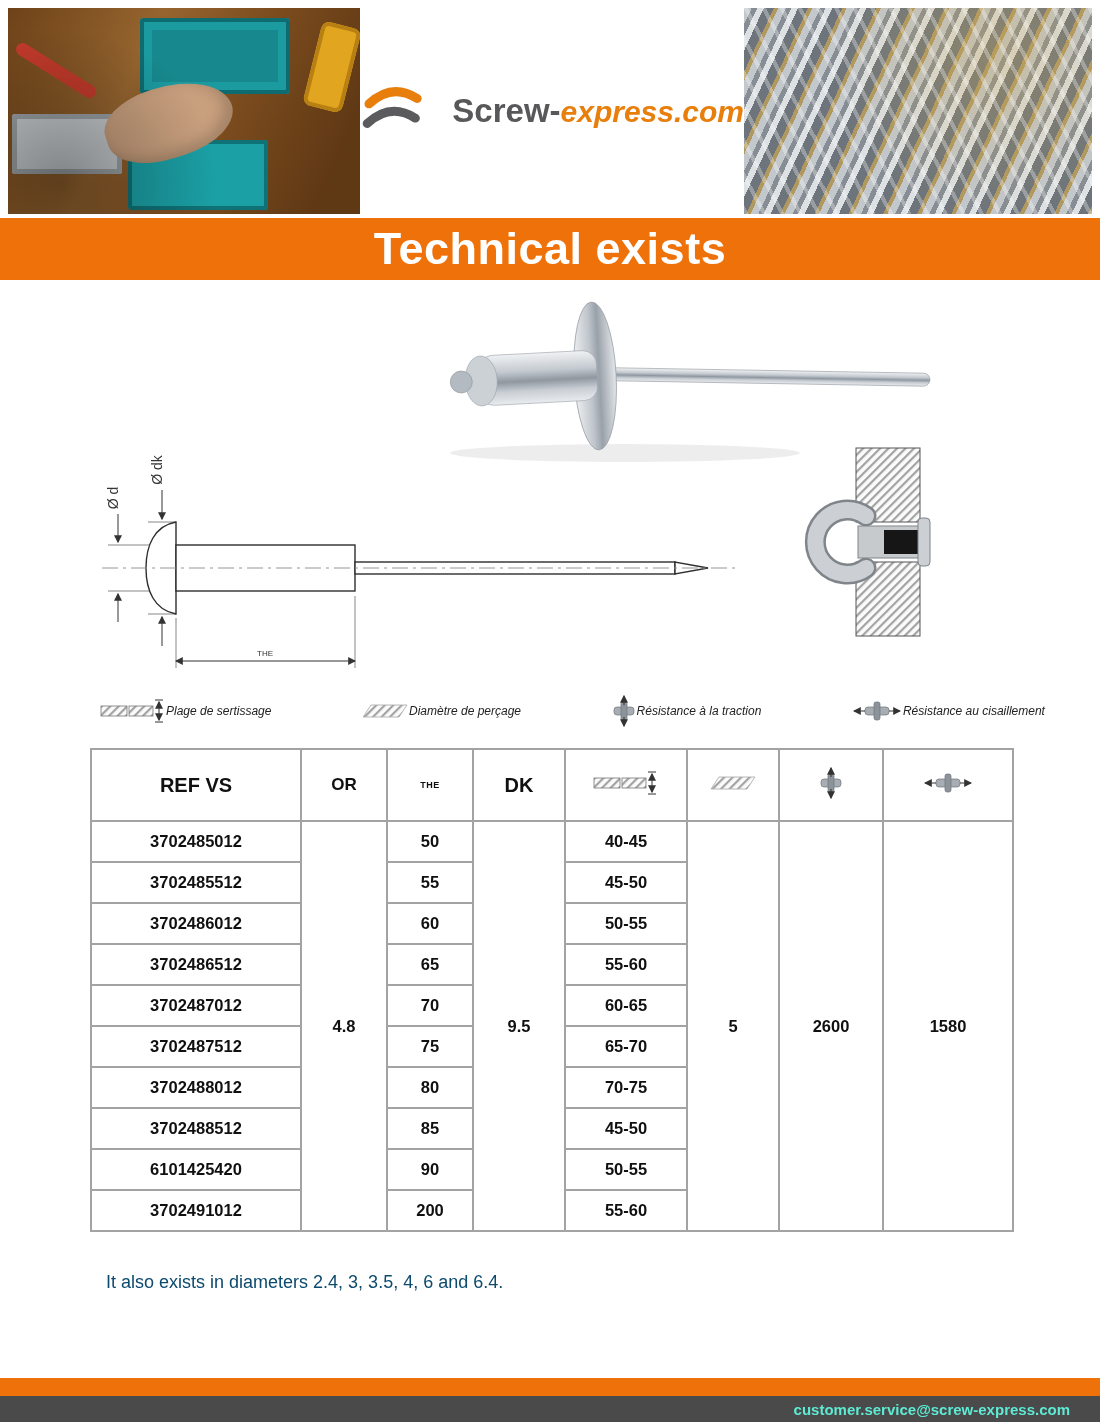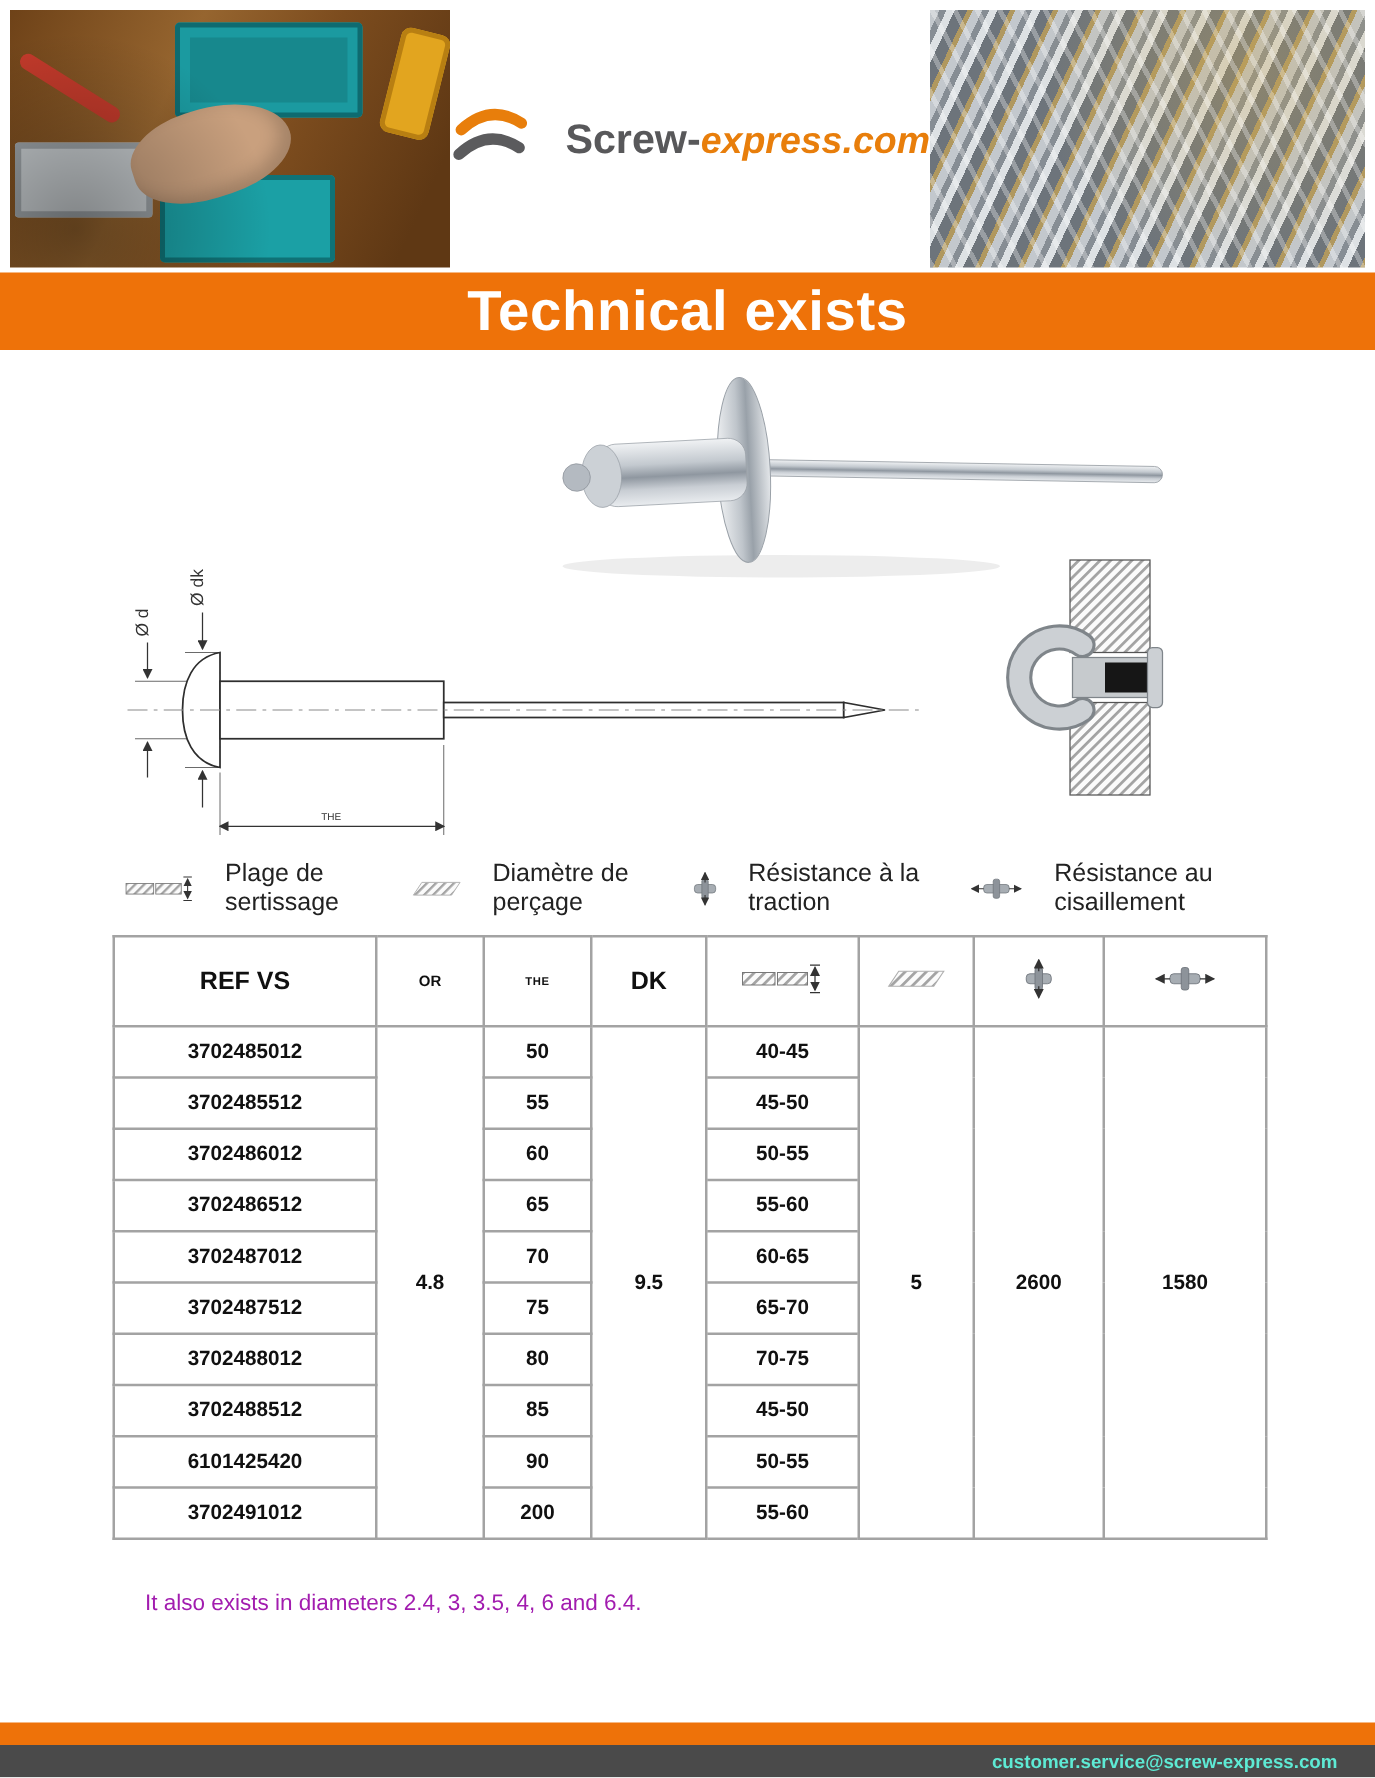--- a/index.html
+++ b/index.html
@@ -49,35 +49,35 @@
   .thin { stroke:#555; stroke-width:.7; }
   .dim { stroke:#333; stroke-width:1; }
   .centerline { stroke:#8a8a8a; stroke-width:.9; stroke-dasharray:16 5 3 5; }
   .dimlabel { font-size:14px; fill:#333; text-anchor:middle; font-family:"Liberation Sans",sans-serif; }
   .thelabel { font-size:8px; fill:#333; font-family:"Liberation Sans",sans-serif; }
   .plate { fill:url(#hatchP); stroke:#555; stroke-width:1; }
 
   
   .legend { position:absolute; left:100px; top:694px; width:945px; height:34px;
     display:flex; justify-content:space-between; align-items:center; }
-  .legend-item { display:flex; align-items:center; gap:24px; font-size:20px; color:#222; }
+  .legend-item { display:flex; align-items:center; gap:0; font-size:12px; color:#222;font-style:italic; }
 
   
   .sheet-table { position:absolute; left:90px; top:748px; width:922px;
     border-collapse:collapse; table-layout:fixed; }
   .sheet-table th, .sheet-table td { border:2px solid #a3a3a3; text-align:center; vertical-align:middle; padding:0; color:#101010; }
   .sheet-table thead th { height:72px; background:#fff; }
   .h-ref { font-size:20px; font-weight:bold; }
-  .h-or  { font-size:12px; font-weight:bold; }
+  .h-or  { font-size:17px; font-weight:bold; }
   .h-the { font-size:9px;  font-weight:bold; letter-spacing:.5px; }
   .h-dk  { font-size:20px; font-weight:bold; }
   .sheet-table tbody td { height:41px; font-size:16.5px; font-weight:bold; }
 
   
-  .note { position:absolute; left:116px; top:1272px; font-size:18px; color:#a21caf; }
+  .note { position:absolute; left:106px; top:1272px; font-size:18px; color:#0c4a6e; }
   .footer-orange { position:absolute; left:0; top:1378px; width:1100px; height:18px; background:#ee7209; }
   .footer-dark { position:absolute; left:0; top:1396px; width:1100px; height:26px; background:#4a4a4a;
     display:flex; align-items:center; justify-content:flex-end; padding-right:30px; }
   .footer-email { color:#5eead4; font-weight:bold; font-size:15px; }
 </style>
 </head>
 <body>
 
 <div class="page">
 

